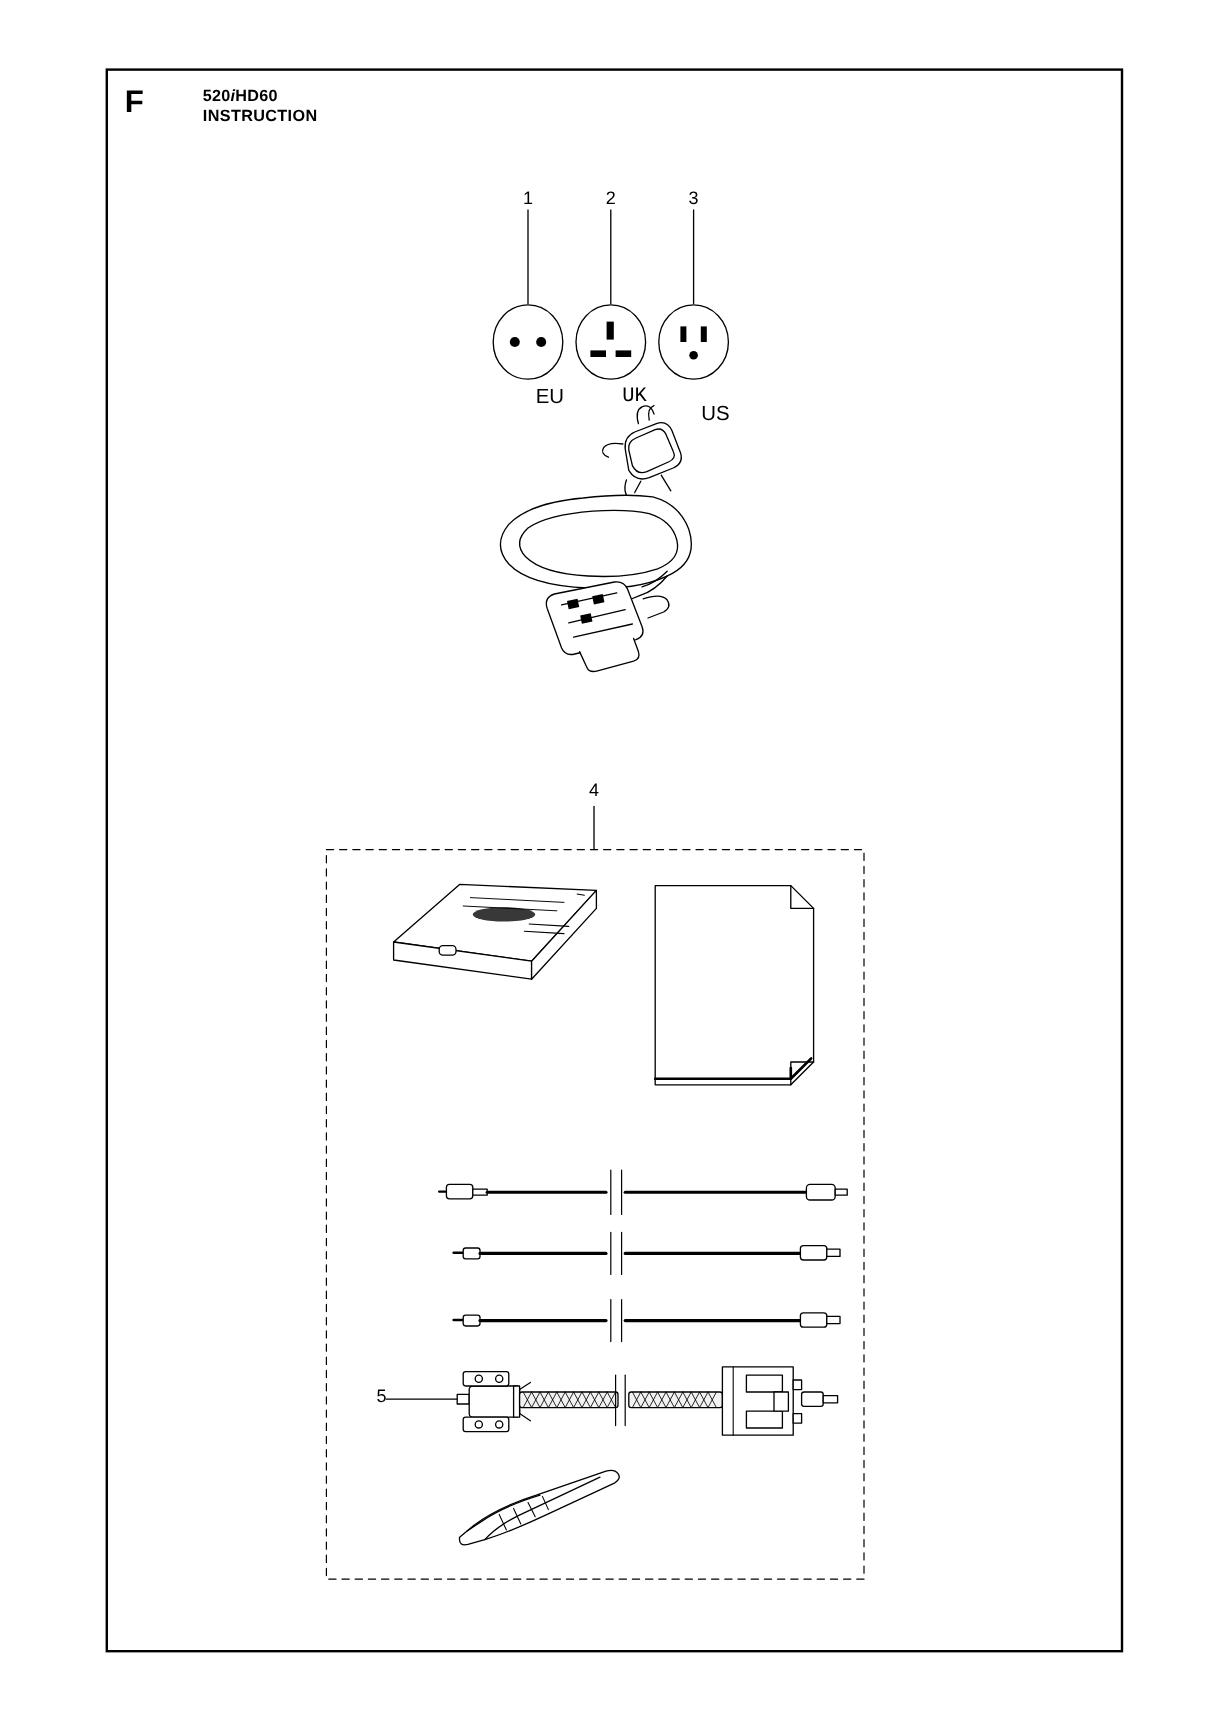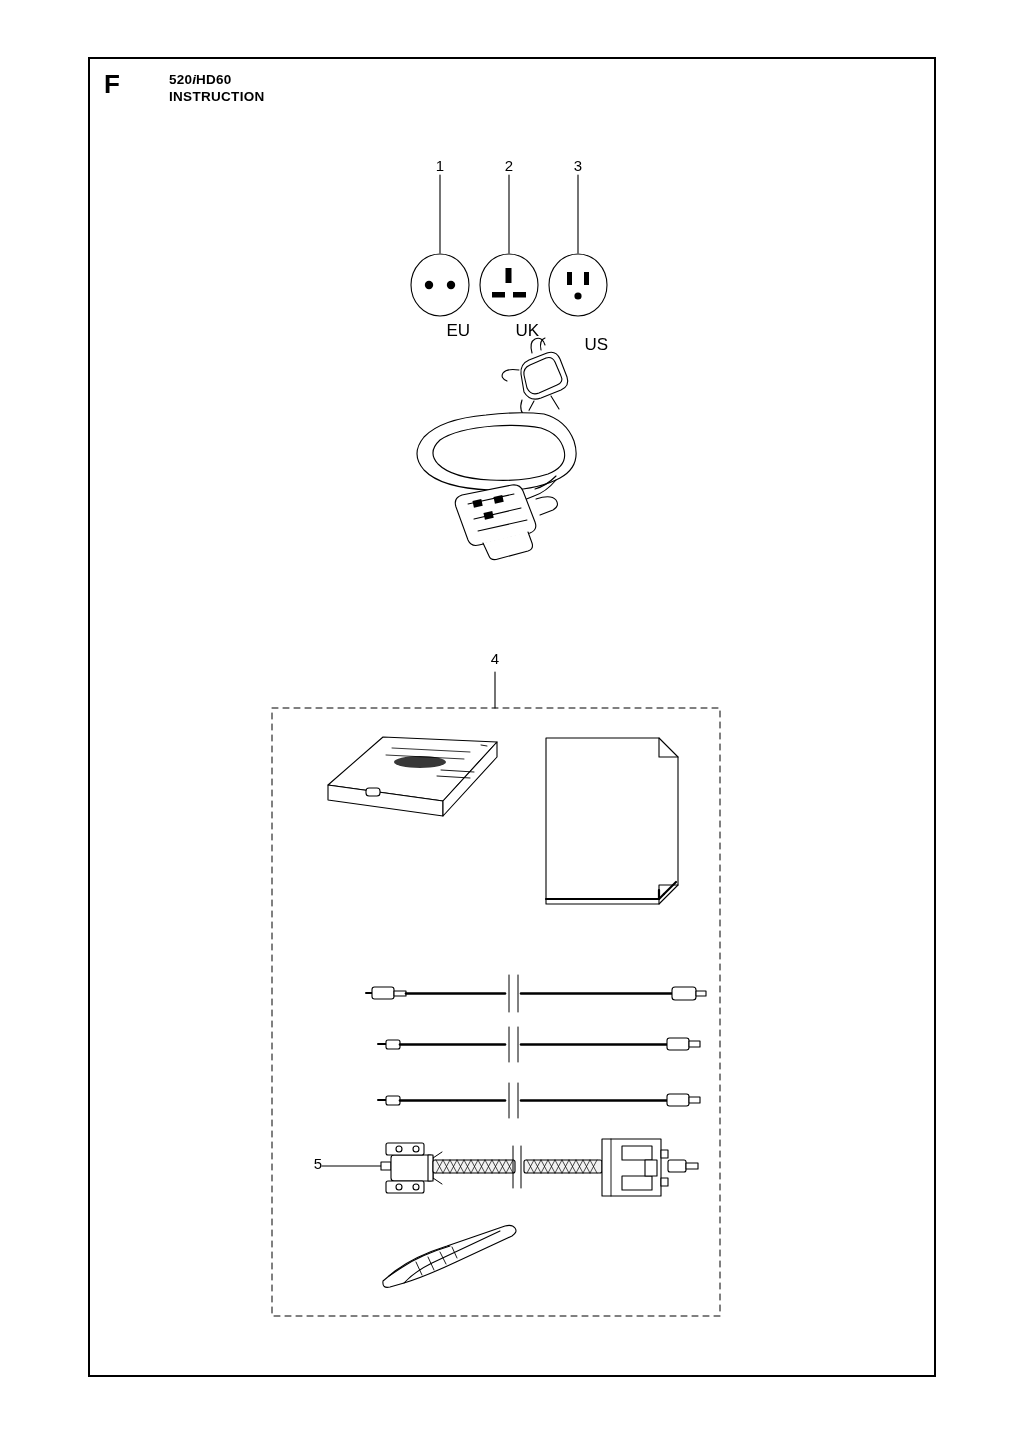--- a/index.html
+++ b/index.html
@@ -103,21 +103,21 @@
     <div class="title-sub">INSTRUCTION</div>
   </div>
 
   <div class="callout" style="left:430px; top:157px; width:20px;">1</div>
   <div class="callout" style="left:499px; top:157px; width:20px;">2</div>
   <div class="callout" style="left:568px; top:157px; width:20px;">3</div>
   <div class="callout" style="left:485px; top:650px; width:20px;">4</div>
   <div class="callout" style="left:308px; top:1155px; width:20px;">5</div>
 
   <div class="plug-label" style="left:410px; top:321px;">EU</div>
-  <div class="plug-label" style="left:479px; top:321px;">UK</div>
+  <div class="plug-label" style="left:479px; top:321px;font-family:Liberation Mono, monospace;">UK</div>
   <div class="plug-label" style="left:548px; top:335px;">US</div>
 
   <div class="doc-text" style="left:541px; top:768px; width:130px;">COMMON</div>
   <div class="doc-text" style="left:541px; top:787px; width:130px;">SERVICE</div>
   <div class="doc-text" style="left:541px; top:806px; width:130px;">TOOL</div>
   <div class="doc-text" style="left:531px; top:833px; width:150px;">INSTRUCTION</div>
 
   <svg class="art" viewBox="0 0 1024 1435" xmlns="http://www.w3.org/2000/svg">
     <g fill="none" stroke="#000" stroke-width="1.1" stroke-linecap="round" stroke-linejoin="round">
 

